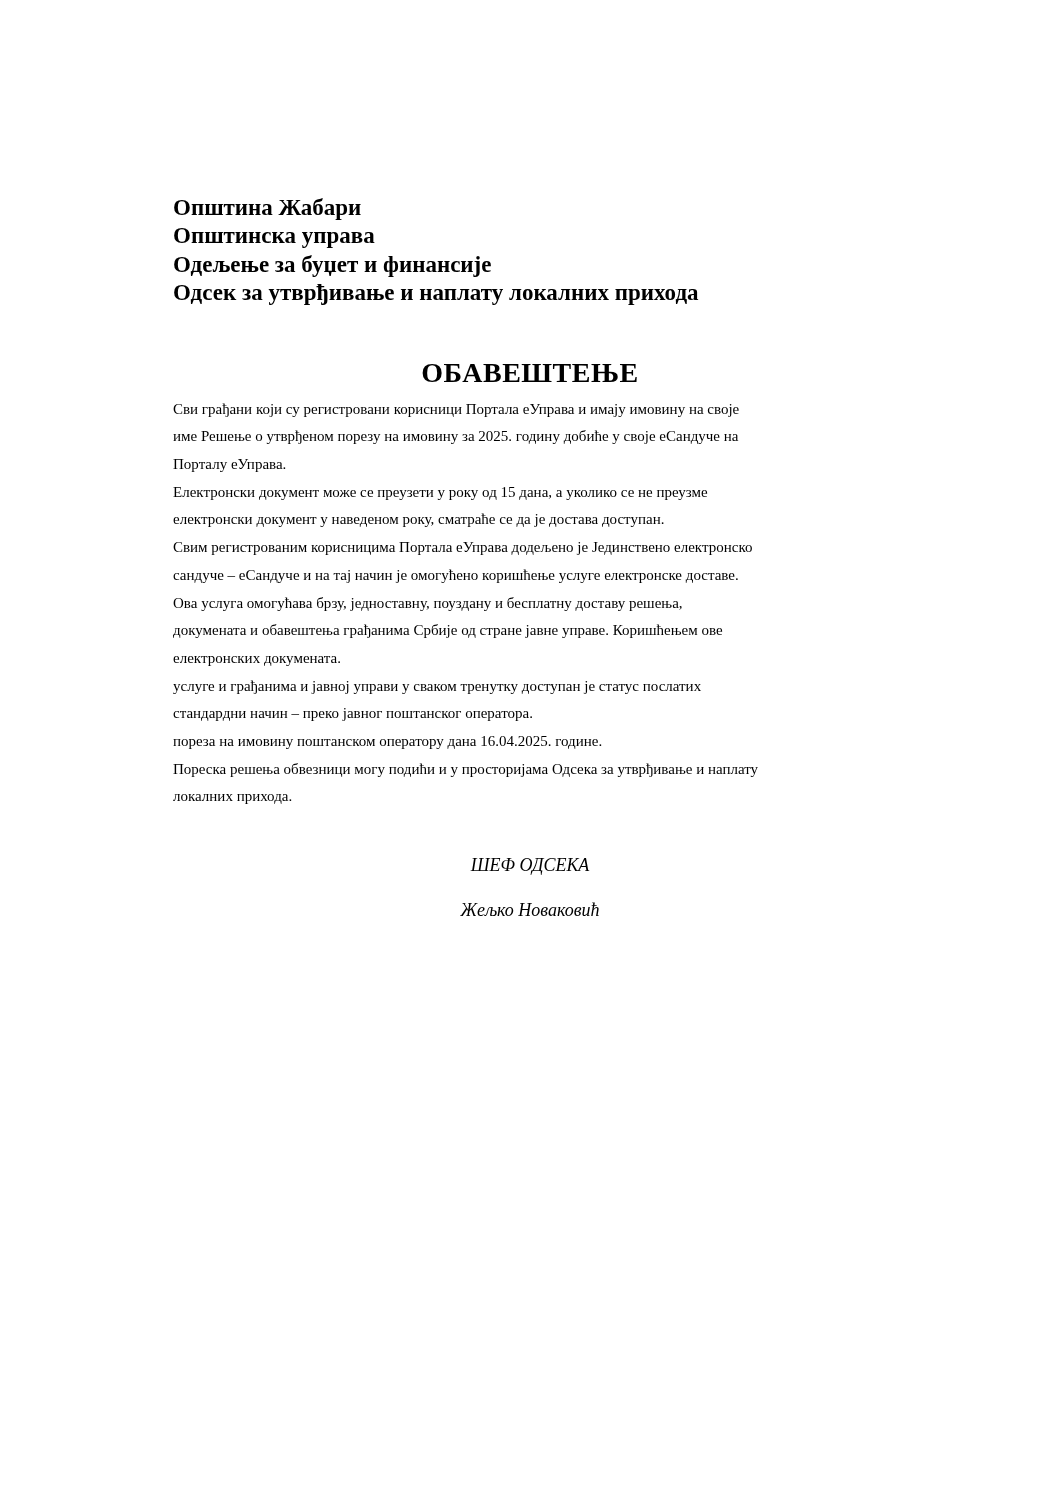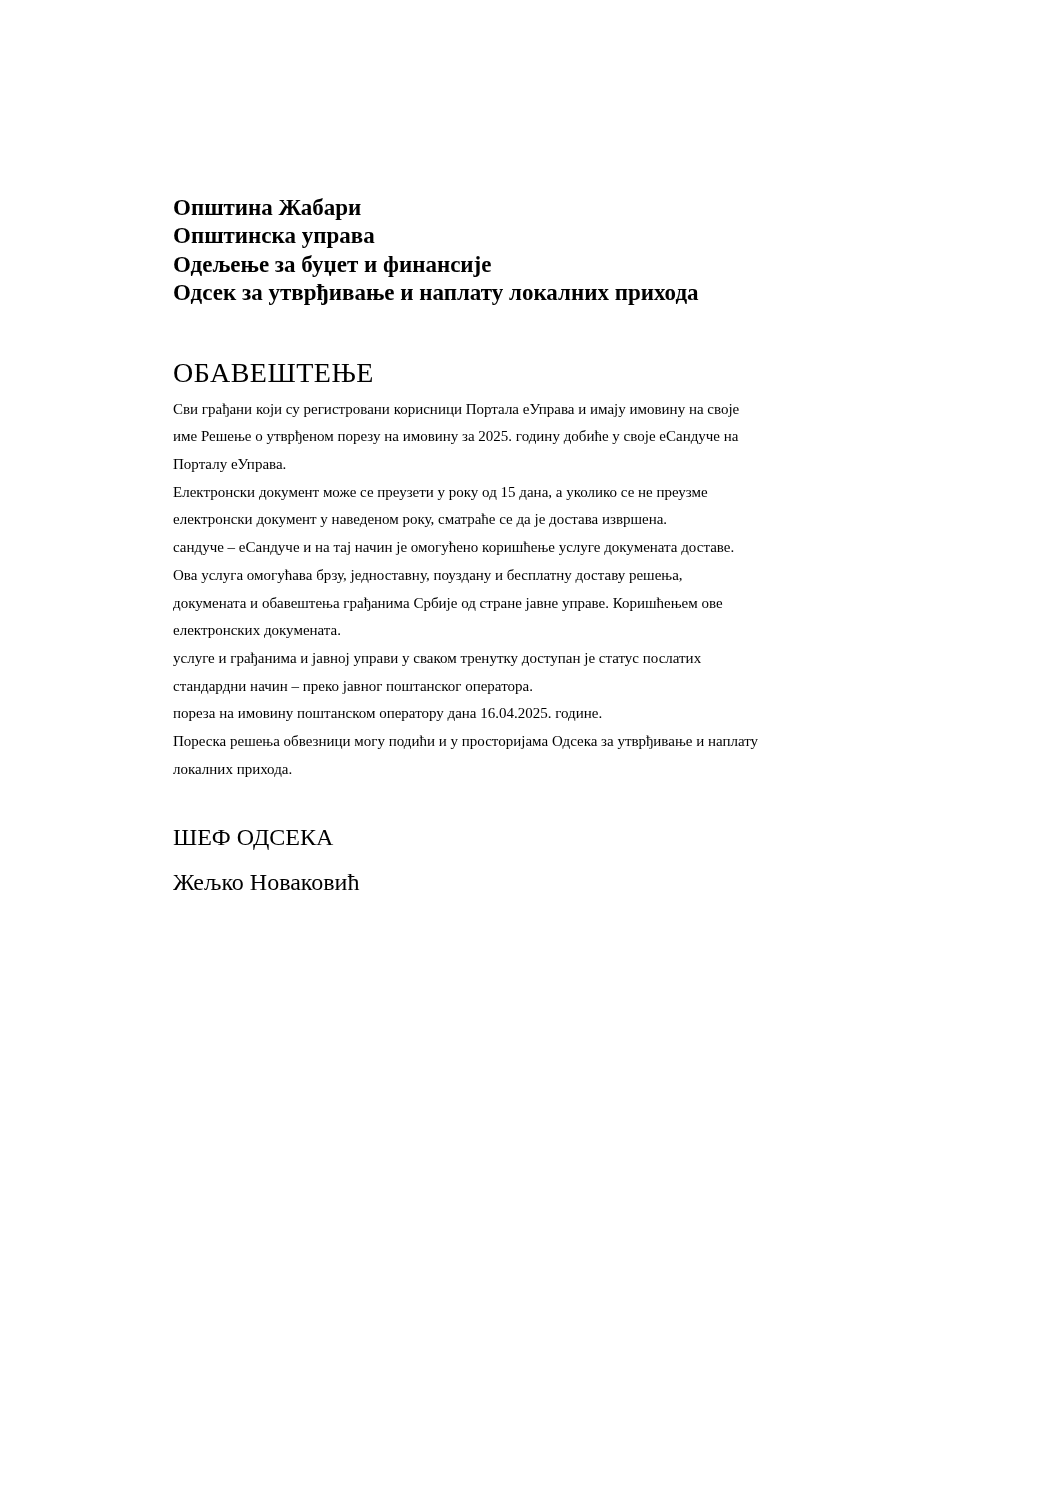--- a/index.html
+++ b/index.html
@@ -22,38 +22,39 @@
   .doc-header {
     font-weight: bold;
     font-size: 23px;
     line-height: 28.4px;
   }
   .doc-header .hline {
     white-space: nowrap;
   }
   .doc-title {
     margin-top: 46px;
-    text-align: left;
-    font-weight: normal;
+    text-align: center;
+    font-weight: bold;
     font-size: 28px;
     line-height: 38px;
     letter-spacing: 0.5px;
   }
   .doc-body {
     margin-top: 4px;
     font-size: 15px;
     line-height: 27.7px;
   }
   .doc-body .bline {
     white-space: nowrap;
   }
   .signature {
-    text-align: left;
-    font-size: 24px;
+    text-align: center;
+    font-size: 18px;
     line-height: 27.7px;
+    font-style: italic;
   }
   .signature .role {
     margin-top: 41px;
     white-space: nowrap;
   }
   .signature .name {
     margin-top: 17px;
     white-space: nowrap;
   }
 </style>
@@ -74,25 +75,26 @@
   <div class="doc-body">
 
     <div>
       <div class="bline">Сви грађани који су регистровани корисници Портала еУправа и имају имовину на своје</div>
       <div class="bline">име Решење о утврђеном порезу на имовину за 2025. годину добиће у своје еСандуче на</div>
       <div class="bline">Порталу еУправа.</div>
     </div>
 
     <div>
       <div class="bline">Електронски документ може се преузети у року од 15 дана, а уколико се не преузме</div>
-      <div class="bline">електронски документ у наведеном року, сматраће се да је достава извршена.</div>
+      <div class="bline">електронски документ у наведеном року, сматраће се да је достава доступан.</div>
     </div>
 
     <div>
-      <div class="bline">сандуче – еСандуче и на тај начин је омогућено коришћење услуге докумената доставе.</div>
+      <div class="bline">Свим регистрованим корисницима Портала еУправа додељено је Јединствено електронско</div>
+      <div class="bline">сандуче – еСандуче и на тај начин је омогућено коришћење услуге електронске доставе.</div>
     </div>
 
     <div>
       <div class="bline">Ова услуга омогућава брзу, једноставну, поуздану и бесплатну доставу решења,</div>
       <div class="bline">докумената и обавештења грађанима Србије од стране јавне управе. Коришћењем ове</div>
       <div class="bline">електронских докумената.</div>
       <div class="bline">услуге и грађанима и јавној управи у сваком тренутку доступан је статус послатих</div>
     </div>
 
     <div>

